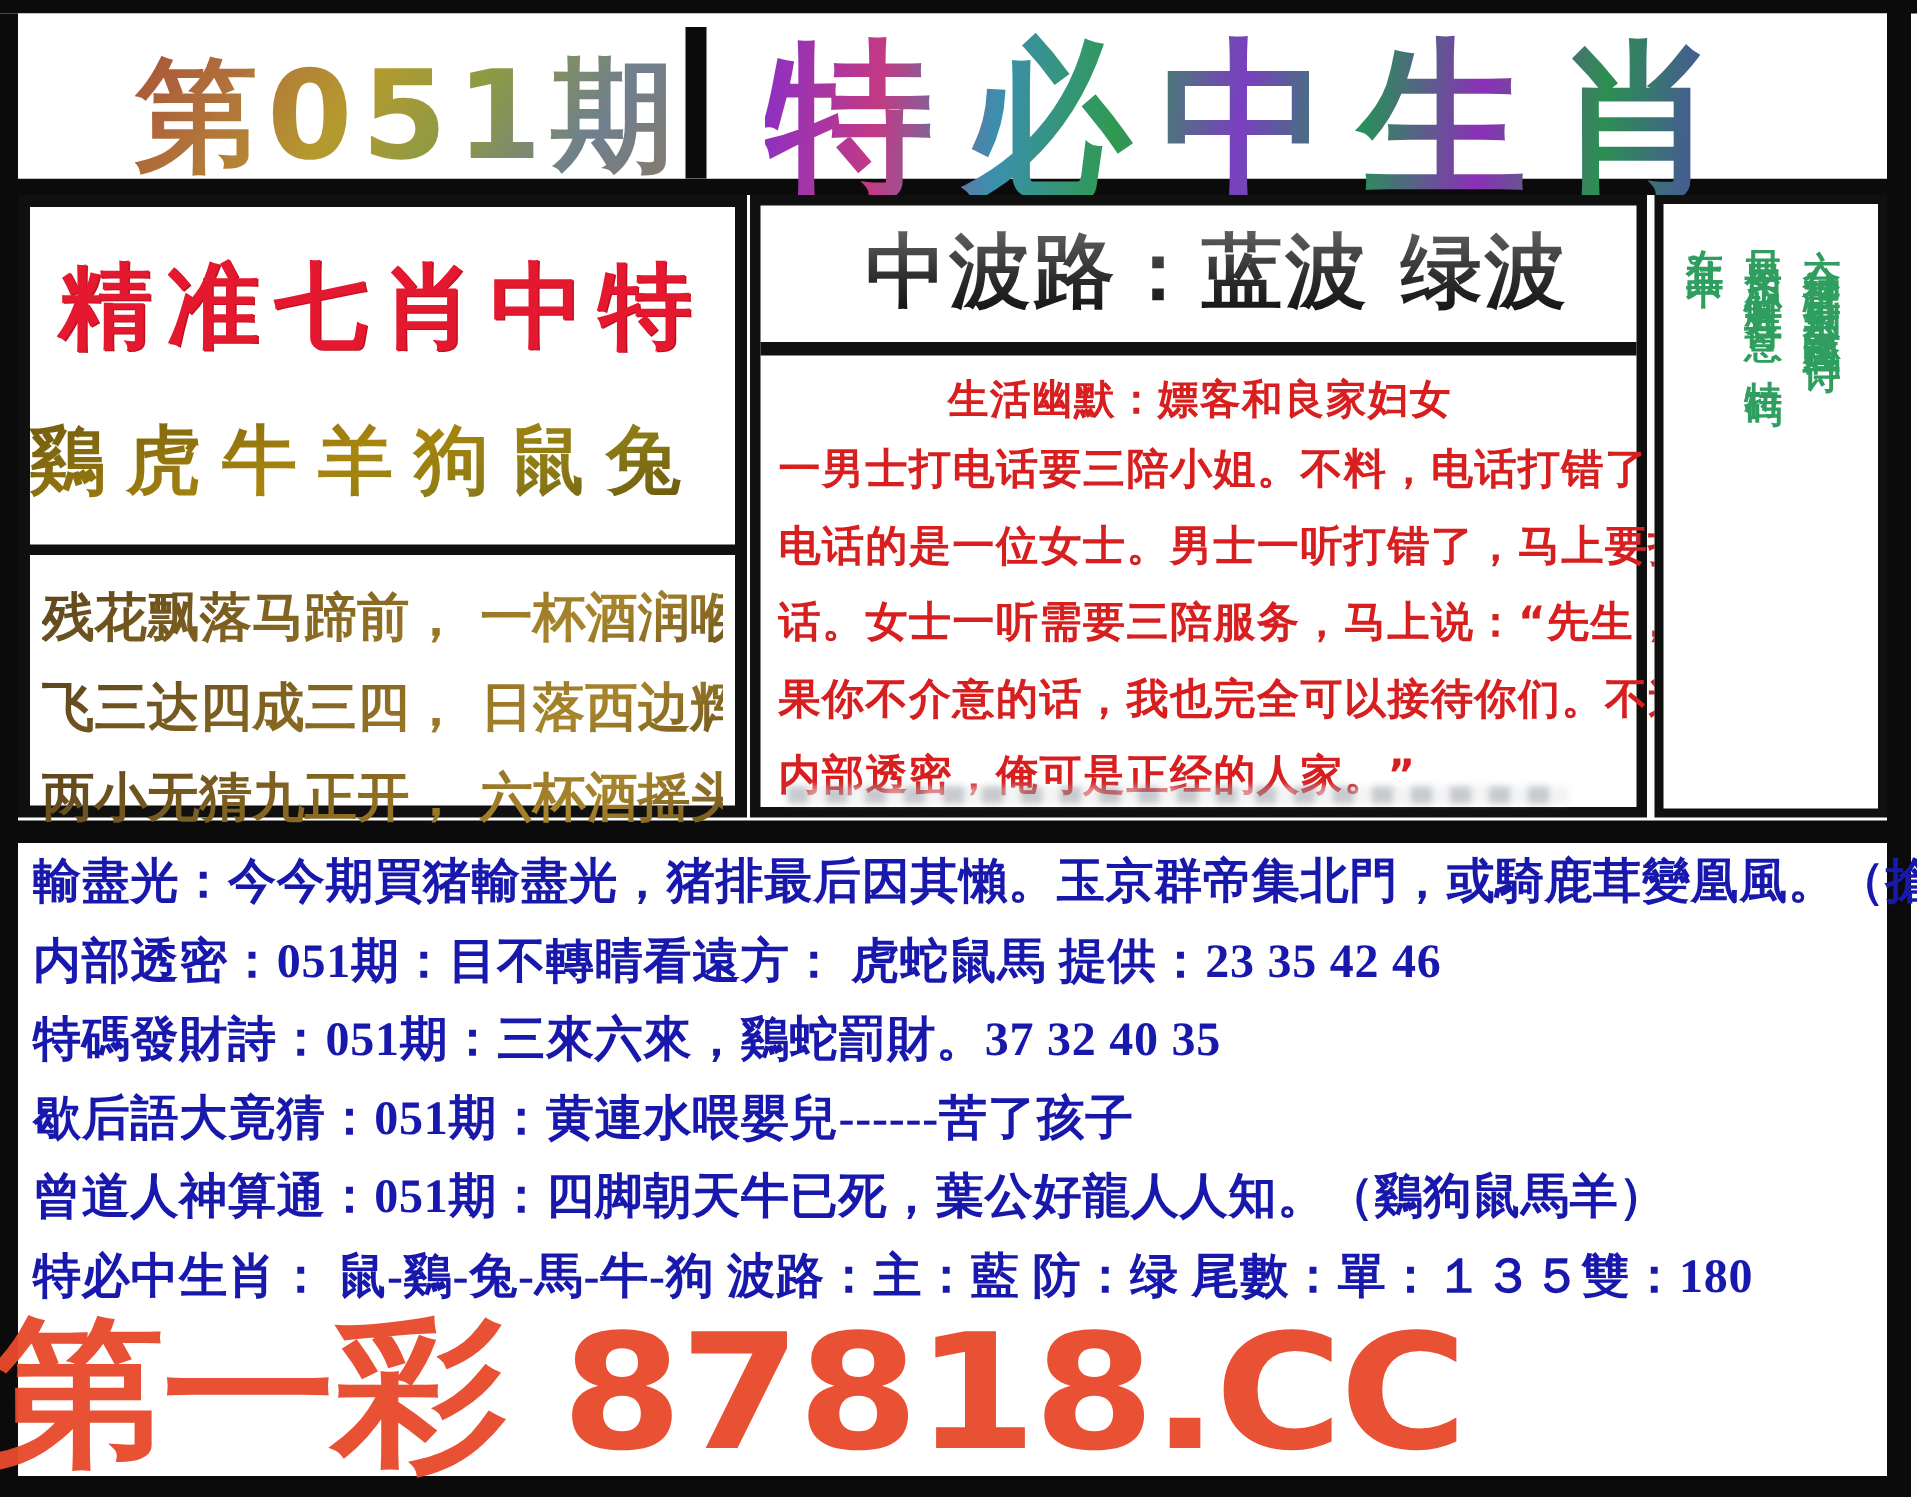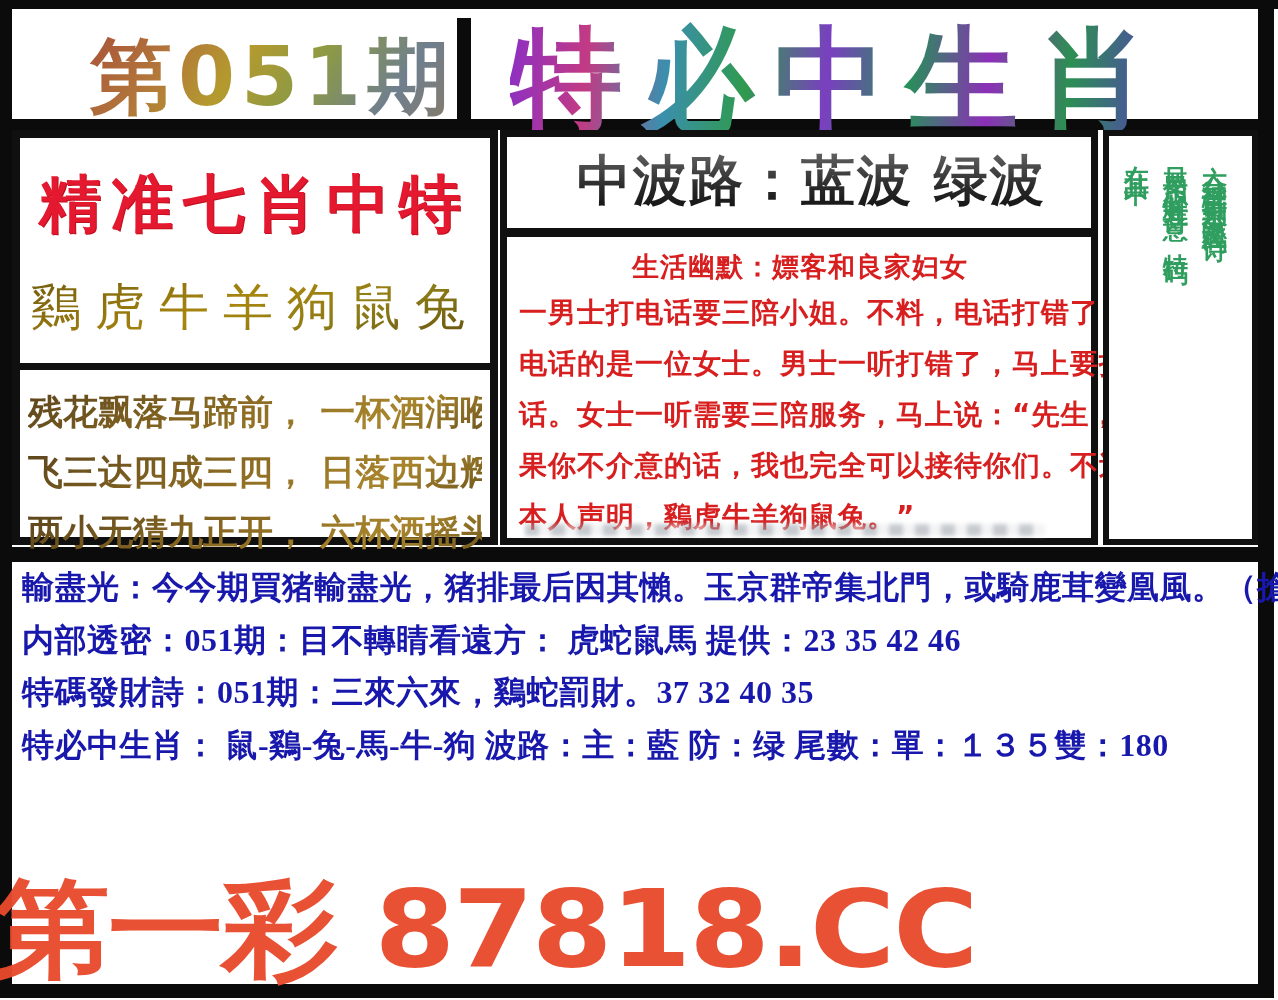--- a/index.html
+++ b/index.html
@@ -37,22 +37,22 @@
   #left-box {
     position:absolute; left:12px; top:130px; width:486px; height:415px;
     background:#fff; border:8px solid #101010;
   }
   #left-heading {
     margin-top:24px; text-align:center;
     font-size:62px; font-weight:800; letter-spacing:10px; white-space:nowrap;
     color:#e4182e; text-shadow:1px 1px 0 #c01020;
   }
   #left-zodiac {
-    margin-top:28px; text-align:center;
-    font-size:50px; font-weight:400; letter-spacing:14px; white-space:nowrap;
+    margin-top:28px; 
+    font-size:50px; font-weight:700; letter-spacing:14px; white-space:nowrap;
     background:linear-gradient(160deg,#6f5a10 0%,#a8860e 45%,#8a7a16 70%,#5f4c0e 100%);
     -webkit-background-clip:text; background-clip:text; color:transparent;
   }
   #left-rule { margin-top:22px; height:7px; background:#101010; }
   #left-poems { padding:12px 8px 0 8px; }
   .poem-line {
     font-size:35px; font-weight:800; letter-spacing:0px; white-space:nowrap;
     line-height:60px;
     background:linear-gradient(150deg,#5a431c 0%,#8a6a22 45%,#a8852c 75%,#6b521c 100%);
     -webkit-background-clip:text; background-clip:text; color:transparent;
@@ -138,35 +138,37 @@
   </div>
 
   <div id="middle-box">
     <div id="middle-heading"><span class="mirrored">必</span><span>中波路：蓝波 绿波</span></div>
     <div id="joke">
       <div id="joke-title">生活幽默：嫖客和良家妇女</div>
       <div class="joke-line">一男士打电话要三陪小姐。不料，电话打错了，接</div>
       <div class="joke-line">电话的是一位女士。男士一听打错了，马上要扣电</div>
       <div class="joke-line">话。女士一听需要三陪服务，马上说：“先生，如</div>
       <div class="joke-line">果你不介意的话，我也完全可以接待你们。不过，</div>
-      <div class="joke-line">本人声明，鷄虎牛羊狗鼠兔。”</div>
+      <div class="joke-line">内部透密，俺可是正经的人家。”</div>
     </div>
     <div id="smudge"></div>
   </div>
 
   <div id="right-box">
     <div id="sidebar-text">
       <span>六合神童特别奉献透码诗</span>
       <span>只要用心解开诗意，特码</span>
       <span>在其中。</span>
     </div>
   </div>
 
   <div id="bottom-box">
     <div class="bottom-line">輸盡光：今今期買猪輸盡光，猪排最后因其懶。玉京群帝集北門，或騎鹿茸變凰風。（搶）</div>
     <div class="bottom-line">内部透密：051期：目不轉睛看遠方：  虎蛇鼠馬 提供：23 35 42 46</div>
     <div class="bottom-line">特碼發財詩：051期：三來六來，鷄蛇罰財。37 32 40 35</div>
+    <div class="bottom-line">歇后語大竟猜：051期：黄連水喂嬰兒------苦了孩子</div>
+    <div class="bottom-line">曾道人神算通：051期：四脚朝天牛已死，葉公好龍人人知。（鷄狗鼠馬羊）</div>
     <div class="bottom-line">特必中生肖： 鼠-鷄-兔-馬-牛-狗  波路：主：藍  防：绿  尾數：單：１３５雙：180</div>
   </div>
 
   <div id="watermark">第一彩 87818.CC</div>
 
 </div>
 
 </body></html>

